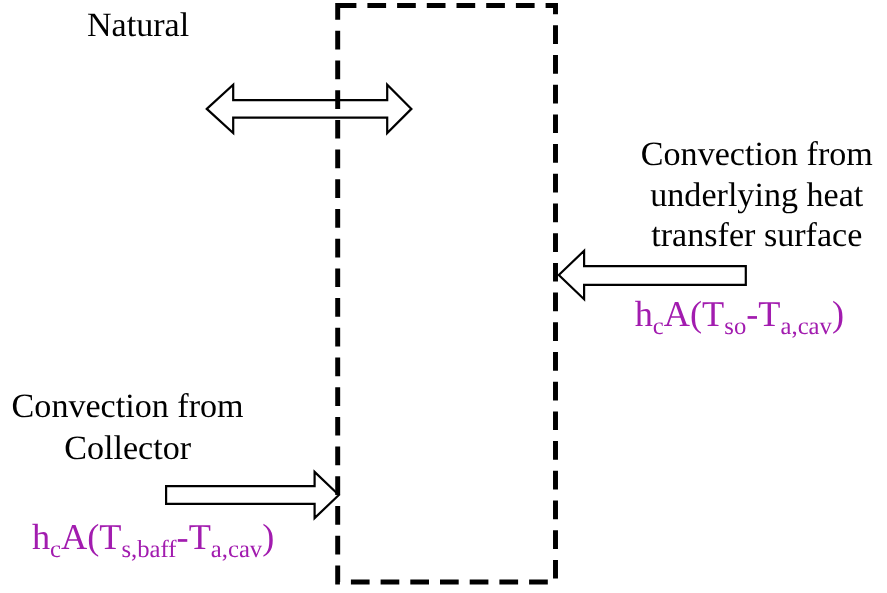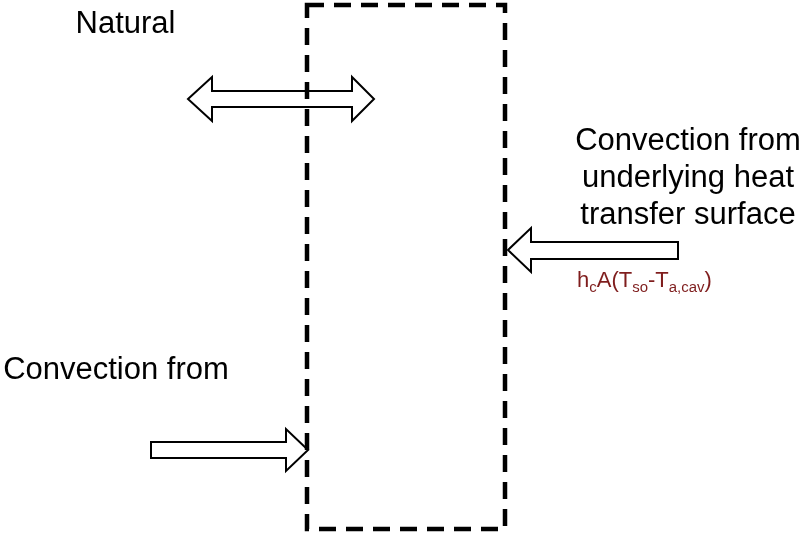--- a/index.html
+++ b/index.html
@@ -6,43 +6,43 @@
     margin: 0;
     padding: 0;
     background: #ffffff;
   }
   #canvas {
     position: relative;
     width: 806px;
     height: 539px;
     background: #ffffff;
     overflow: hidden;
-    font-family: Liberation Sans, sans-serif;
+    font-family: Liberation Serif, serif;
     color: #000000;
   }
   #diagram-svg {
     position: absolute;
     left: 0;
     top: 0;
     width: 806px;
     height: 539px;
   }
   .label {
     position: absolute;
     text-align: center;
     font-size: 31px;
     line-height: 37px;
     color: #000000;
     white-space: nowrap;
   }
   .formula {
     position: absolute;
-    font-size: 22px;
+    font-size: 33px;
     line-height: 1.1;
-    color: #7f1d1d;
+    color: #a21caf;
     white-space: nowrap;
   }
   .formula sub {
     font-size: 0.68em;
     line-height: 0;
   }
   .label div { white-space: nowrap; }
 </style>
 </head>
 <body>
@@ -65,18 +65,20 @@
   </div>
 
   <div class="label" style="left:556px; top:121px; width:264px;">
     <div>Convection from</div>
     <div>underlying heat</div>
     <div>transfer surface</div>
   </div>
 
   <div class="label" style="left:0px; top:350px; width:232px; line-height:38px;">
     <div>Convection from</div>
+    <div>Collector</div>
   </div>
 
   <div class="formula" style="left:577px; top:268px;"><span>h</span><sub>c</sub><span>A(T</span><sub>so</sub><span>-T</span><sub>a,cav</sub><span>)</span></div>
 
+  <div class="formula" style="left:29px; top:471px;"><span>h</span><sub>c</sub><span>A(T</span><sub>s,baff</sub><span>-T</span><sub>a,cav</sub><span>)</span></div>
 
 </div>
 
 </body></html>

